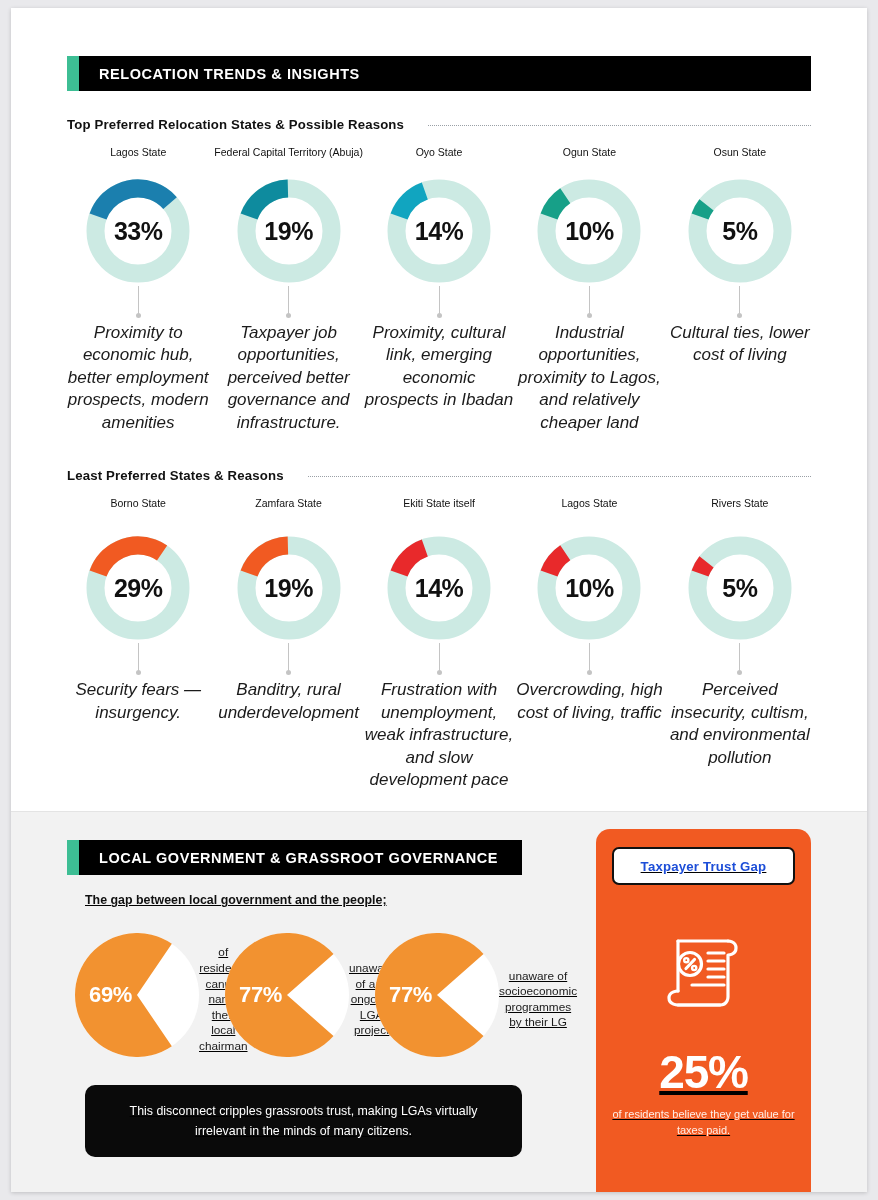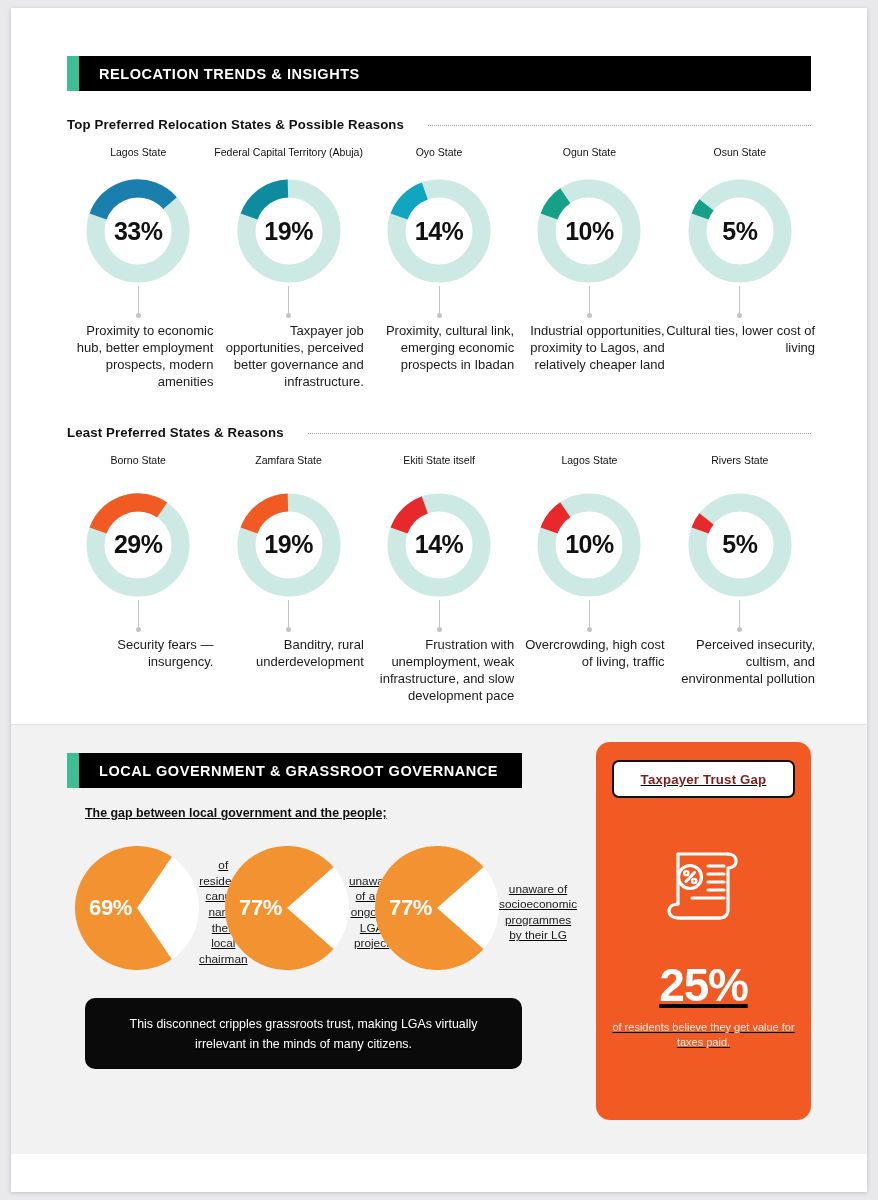--- a/index.html
+++ b/index.html
@@ -135,24 +135,25 @@
     position: absolute;
     left: -2px;
     bottom: -2px;
     width: 5px;
     height: 5px;
     border-radius: 50%;
     background: #c4c4c4;
   }
   .donut-cap {
     margin-top: 6px;
-    font-size: 13px;
+    font-size: 17px;
     line-height: 1.32;
     color: #1b1b1b;
-    text-align: right;
+    text-align: center;
+    font-style: italic;
   }
 
   .row2 .donut-holder { margin-top: 22px; }
 
   
   .gap-line {
     margin: 18px 56px 0 56px;
     font-size: 12.4px;
     font-weight: bold;
     color: #111;
@@ -230,21 +231,21 @@
     background: #ffffff;
     border: 2px solid #111;
     border-radius: 7px;
     padding: 8px 14px;
     width: 100%;
     text-align: center;
   }
   .card-chip span {
     font-size: 13.2px;
     font-weight: bold;
-    color: #7f1d1d;
+    color: #1d4ed8;
     letter-spacing: 0.2px;
     text-align: right;
   }
   .card-icon { margin-top: 38px; }
   .card-big {
     margin-top: 30px;
     font-size: 46px;
     font-weight: bold;
     color: #ffffff;
     letter-spacing: -1.2px;

